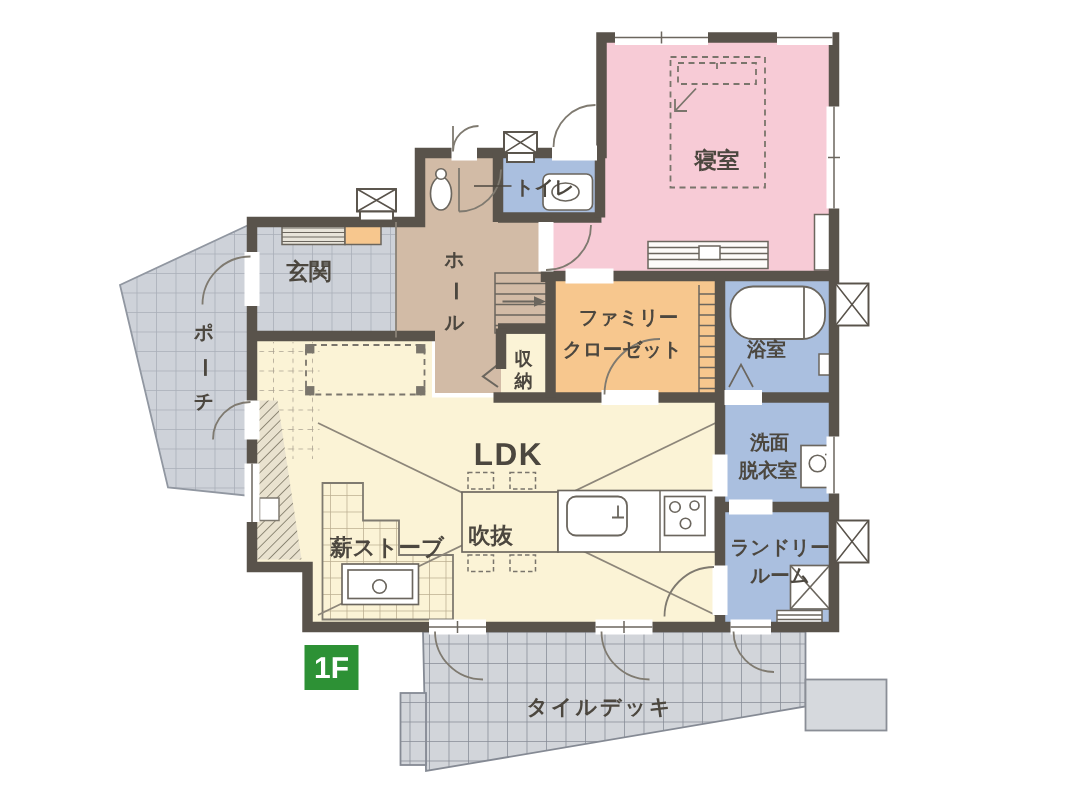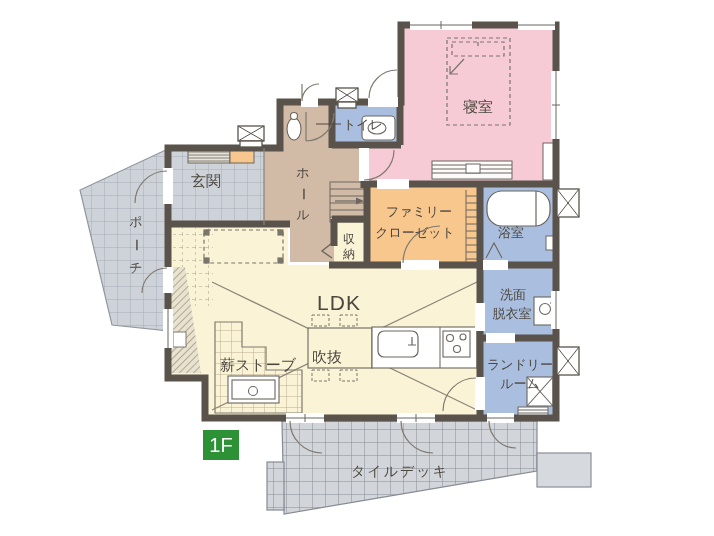--- a/index.html
+++ b/index.html
@@ -1,16 +1,16 @@
 <!DOCTYPE html>
 <html><head>
 <meta charset="utf-8">
 <style>
   html,body{margin:0;padding:0;background:#ffffff;}
-  .stage{width:714px;height:536px;position:relative;font-family:"Liberation Sans","DejaVu Sans",sans-serif;}
+  .stage{width:714px;height:536px;position:relative;font-family:"Liberation Sans","DejaVu Sans",sans-serif;font-weight:bold;}
   svg{display:block;}
   text{fill:#4c473f;font-family:"Liberation Sans","DejaVu Sans",sans-serif;}
   .room-label{font-size:13px;}
   .room-label-lg{font-size:15px;}
   .ldk-label{font-size:21px;letter-spacing:1px;}
   .deck-label{font-size:14px;letter-spacing:2px;}
   .badge-label{font-size:20px;fill:#ffffff;}
 </style>
 </head>
 <body>

